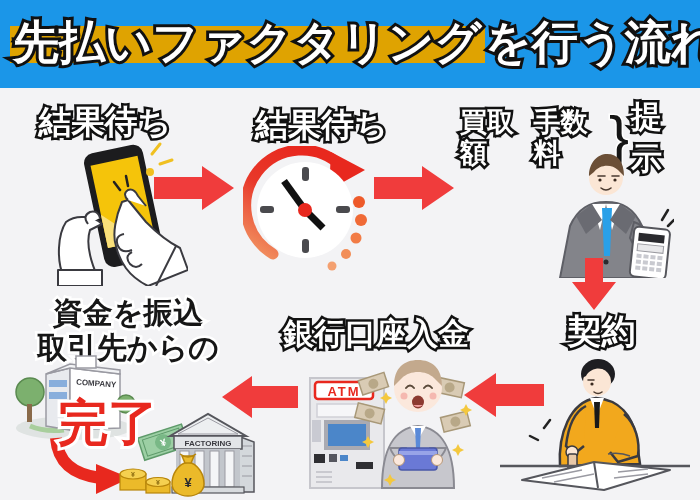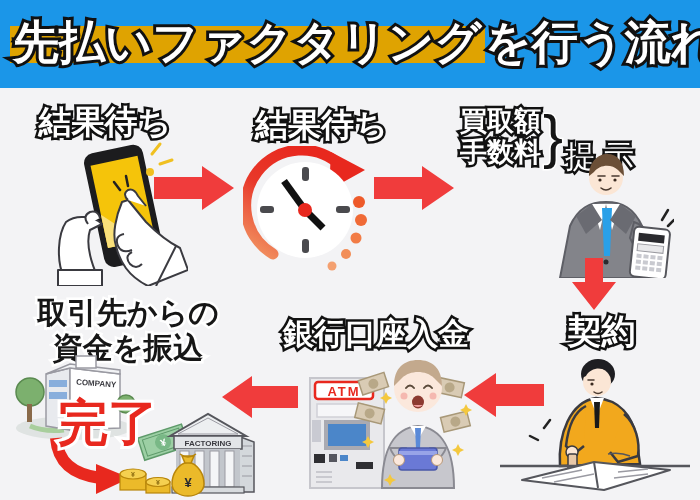--- a/index.html
+++ b/index.html
@@ -17,26 +17,26 @@
          -webkit-text-stroke:6px var(--ink);paint-order:stroke fill;letter-spacing:0px;}
   .title .hl{background:linear-gradient(to bottom,transparent 20%,var(--highlight) 20%,var(--highlight) 90%,transparent 90%);padding:0 3px;}
   
   .lbl{position:absolute;font-weight:800;color:#fff;-webkit-text-stroke:5px var(--ink);
        paint-order:stroke fill;white-space:nowrap;text-align:center;}
   .lbl-dark{position:absolute;font-weight:800;color:#161616;-webkit-text-stroke:5px #ffffff;
        paint-order:stroke fill;white-space:nowrap;text-align:center;}
   .lbl1{left:30px;top:100px;width:150px;font-size:33px;}
   .lbl2{left:233px;top:103px;width:145px;font-size:33px;margin-left:16px;}
   .offer{left:460px;top:96px;display:flex;align-items:center;}
-  .offer .col{display:flex;flex-direction:column;font-size:27px;line-height:31px;font-weight:800;
+  .offer .col{display:flex;flex-direction:row;font-size:27px;line-height:31px;font-weight:800;
               color:#fff;-webkit-text-stroke:5px var(--ink);paint-order:stroke fill;}
   .offer .brace{font-size:60px;font-weight:400;color:#161616;-webkit-text-stroke:3px #fff;
                 paint-order:stroke fill;line-height:62px;margin:0 2px;}
-  .offer .suffix{font-size:31px;font-weight:400;color:#fff;-webkit-text-stroke:5px var(--ink);
-                 paint-order:stroke fill;letter-spacing:7px;margin-top:40px;}
+  .offer .suffix{font-size:31px;font-weight:700;color:#fff;-webkit-text-stroke:5px var(--ink);
+                 paint-order:stroke fill;letter-spacing:7px;}
   .lbl4{left:554px;top:309px;width:95px;font-size:34px;}
   .lbl5{left:276px;top:313px;width:200px;font-size:31px;}
   .lbl6{left:14px;top:295px;width:228px;font-size:30px;line-height:35px;}
   .kanryo{position:absolute;left:58px;top:390px;font-size:50px;font-weight:800;color:var(--accent-red);
           -webkit-text-stroke:6px #fff;paint-order:stroke fill;z-index:6;}
   .arrow{position:absolute;z-index:3;}
   .arrow polygon{fill:var(--arrow-red);}
   svg text{font-family:"Liberation Sans","DejaVu Sans",sans-serif;}
 </style>
 </head>
@@ -54,22 +54,22 @@
     <span>買取額</span>
     <span>手数料</span>
   </div>
   <div class="brace">}</div>
   <div class="suffix">提示</div>
 </div>
 
 <div class="lbl lbl4">契約</div>
 <div class="lbl lbl5">銀行口座入金</div>
 <div class="lbl-dark lbl6">
+  <div>資金を振込</div>
   <div>取引先からの</div>
-  <div>資金を振込</div>
 </div>
 <div class="kanryo">完了</div>
 
 <svg class="arrow" style="left:154px;top:166px" width="80" height="44">
     <polygon points="0,11 48,11 48,0 80,22 48,44 48,33 0,33"></polygon>
   </svg>
 <svg class="arrow" style="left:374px;top:166px" width="80" height="44">
     <polygon points="0,11 48,11 48,0 80,22 48,44 48,33 0,33"></polygon>
   </svg>
 <svg class="arrow" style="left:572px;top:258px" width="44" height="52">

